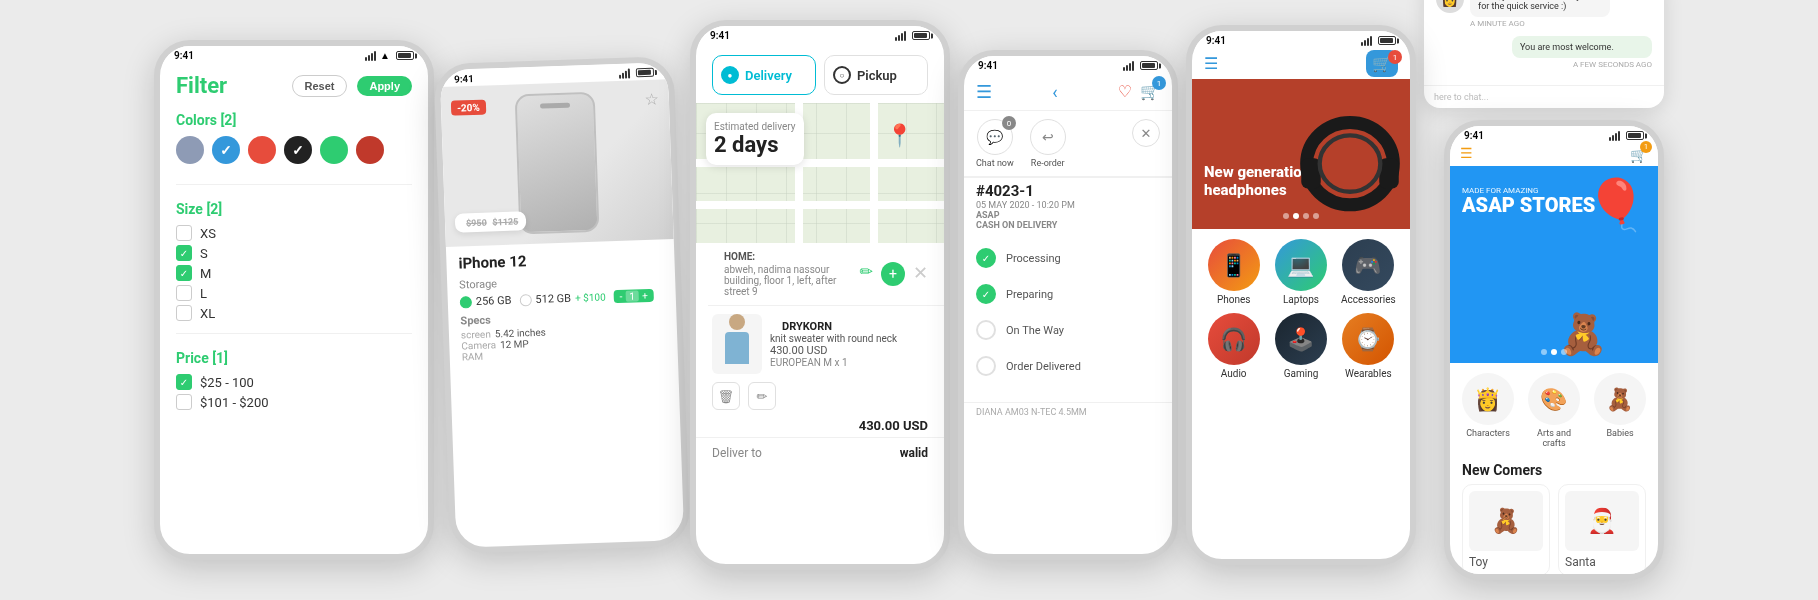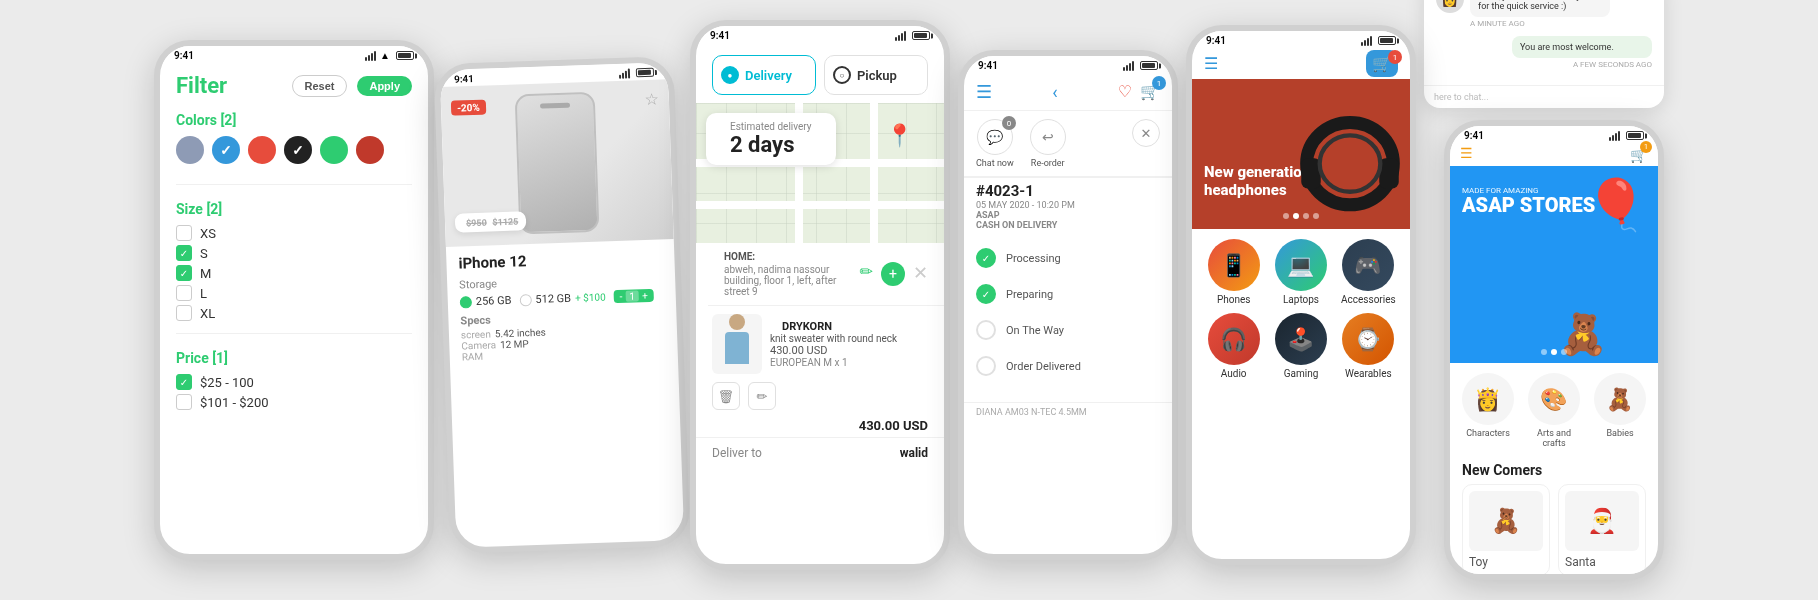--- a/index.html
+++ b/index.html
@@ -327,21 +327,21 @@
       position: absolute;
       background: white;
       width: 8px;
     }
     .delivery-card {
       position: absolute;
       top: 10px;
       left: 10px;
       background: white;
       border-radius: 10px;
-      padding: 8px 24px;
+      padding: 8px 8px;
       box-shadow: 0 2px 8px rgba(0,0,0,0.12);
     }
     .delivery-card-label {
       font-size: 10px;
       color: #888;
     }
     .delivery-card-value {
       font-size: 22px;
       font-weight: 700;
       color: #222;

